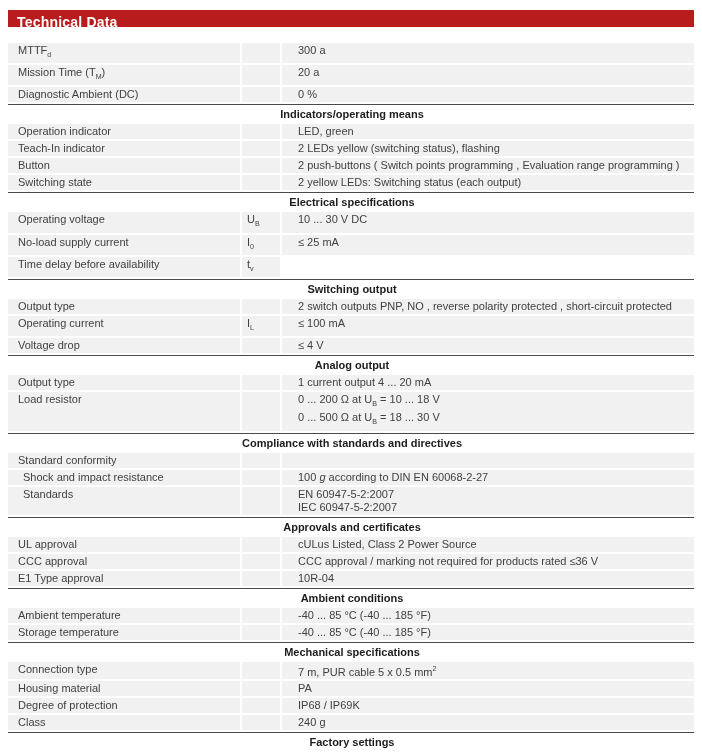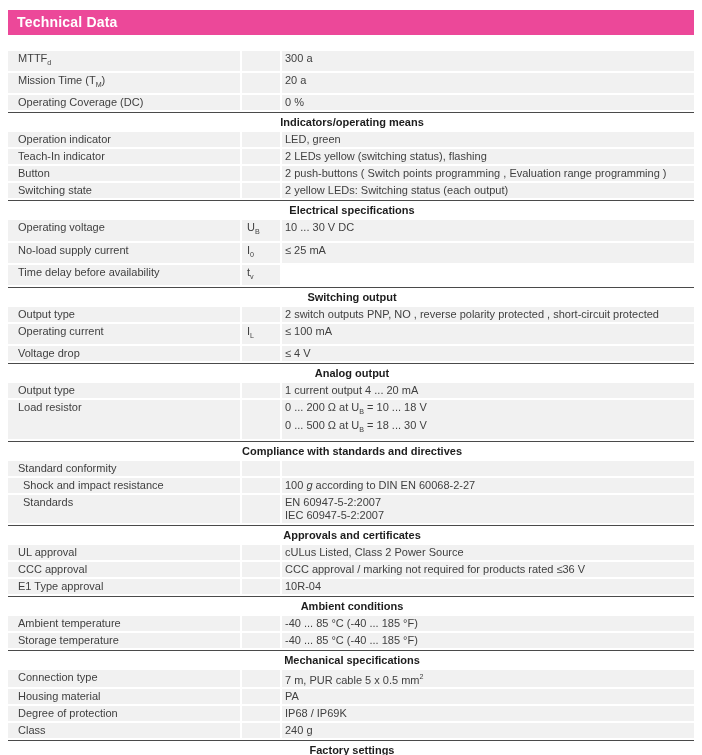--- a/index.html
+++ b/index.html
@@ -8,25 +8,25 @@
     font-family: "Liberation Sans", "DejaVu Sans", sans-serif;
     width: 702px;
   }
   .page {
     width: 702px;
     height: 755px;
     padding: 10px 8px 0 8px;
     overflow: hidden;
   }
   .title-bar {
-    background: #ec4899;
+    background: #b91c1c;
     color: #ffffff;
     font-size: 14px;
     font-weight: bold;
-    height: 25px;
+    height: 17px;
     line-height: 25px;
     padding-left: 9px;
     letter-spacing: 0.2px;
   }
   .table-wrap { margin-top: 16px; }
 
   .section-header {
     border-top: 1px solid #4a4a4a;
     background: #ffffff;
     color: #1d1d1d;
@@ -51,21 +51,21 @@
     font-size: 11px;
     line-height: 13px;
     padding-top: 1px;
     padding-bottom: 1px;
     min-height: 15px;
     height: 100%;
   }
   .c-label { padding-left: 10px; }
   .c-label.indent2 { padding-left: 15px; }
   .c-symbol { padding-left: 5px; }
-  .c-value { padding-left: 3px; }
+  .c-value { padding-left: 16px; }
   .c-value .vline { display: block; }
   sub { font-size: 0.65em; }
   sup { font-size: 0.65em; }
   i { font-style: italic; }
 </style>
 </head>
 <body>
 
 <div class="page">
   <div class="title-bar">
@@ -80,21 +80,21 @@
         </div>
       </div>
       <div class="t-row">
         <div class="t-cell c-label">Mission Time (T<sub>M</sub>)</div>
         <div class="t-cell c-symbol"></div>
         <div class="t-cell c-value">
           <span class="vline">20 a</span>
         </div>
       </div>
       <div class="t-row">
-        <div class="t-cell c-label">Operating Coverage (DC)</div>
+        <div class="t-cell c-label">Diagnostic Ambient (DC)</div>
         <div class="t-cell c-symbol"></div>
         <div class="t-cell c-value">
           <span class="vline">0 %</span>
         </div>
       </div>
       <div class="section-header">Indicators/operating means</div>
       <div class="t-row">
         <div class="t-cell c-label">Operation indicator</div>
         <div class="t-cell c-symbol"></div>
         <div class="t-cell c-value">

